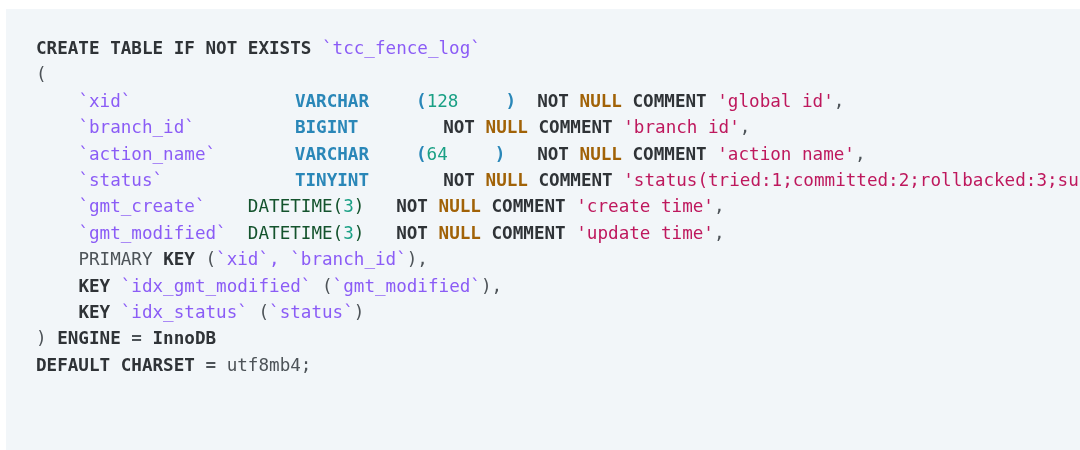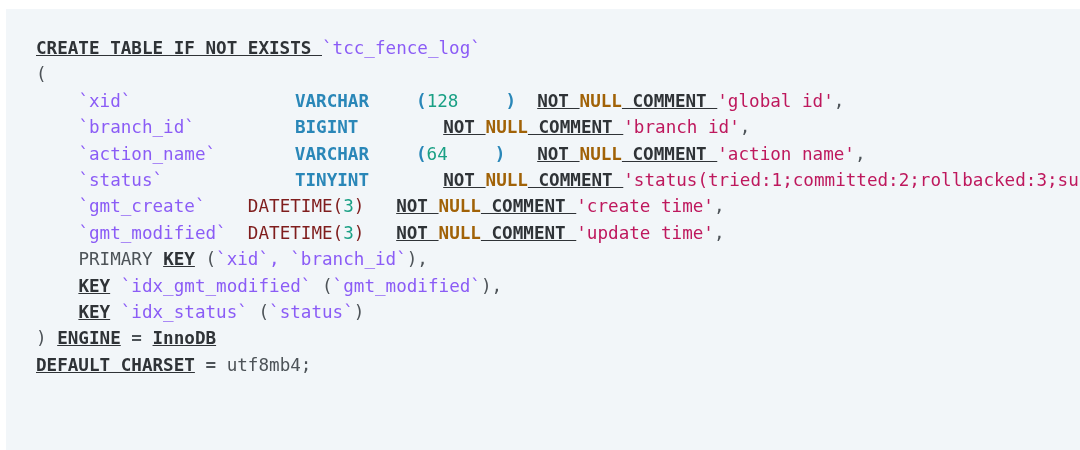--- a/index.html
+++ b/index.html
@@ -43,24 +43,24 @@
     line-height: 26.4px;
     white-space: pre;
     letter-spacing: 0px;
     color: #3a3f44;
     overflow: hidden;
   }
 
   .ln { display: block; height: 26.4px; white-space: pre; }
 
   
-  .kw   { color: #2f3337; font-weight: bold; text-decoration: underline; }              
+  .kw   { color: #2f3337; font-weight: bold; }              
   .ident{ color: #8b5cf6; }                                  
   .type { color: #2a87b8; font-weight: bold; margin-left: 47px; }               
-  .type2{ color: #7f1d1d; }                                  
+  .type2{ color: #14532d; }                                  
   .num  { color: #1aa085; font-weight: normal; }               
   .nul  { color: #a16207; font-weight: bold; }               
   .str  { color: #be185d; }                                  
   .plain{ color: #4d5358; }                                  
   .op   { color: #4d5358; font-weight: bold; }               
 </style>
 </head>
 <body>
 
 <div id="screenshot-root">

